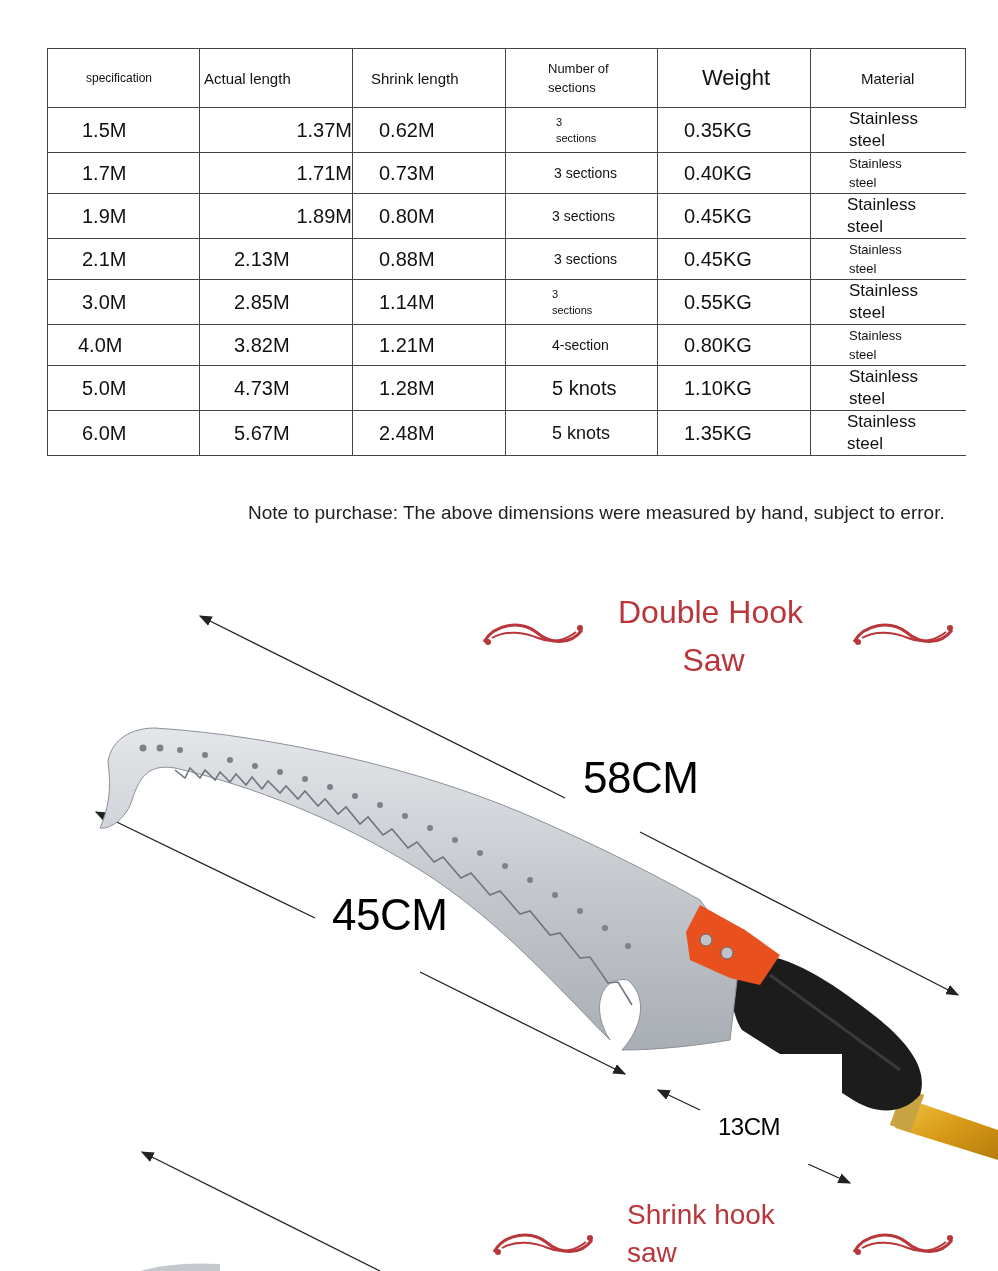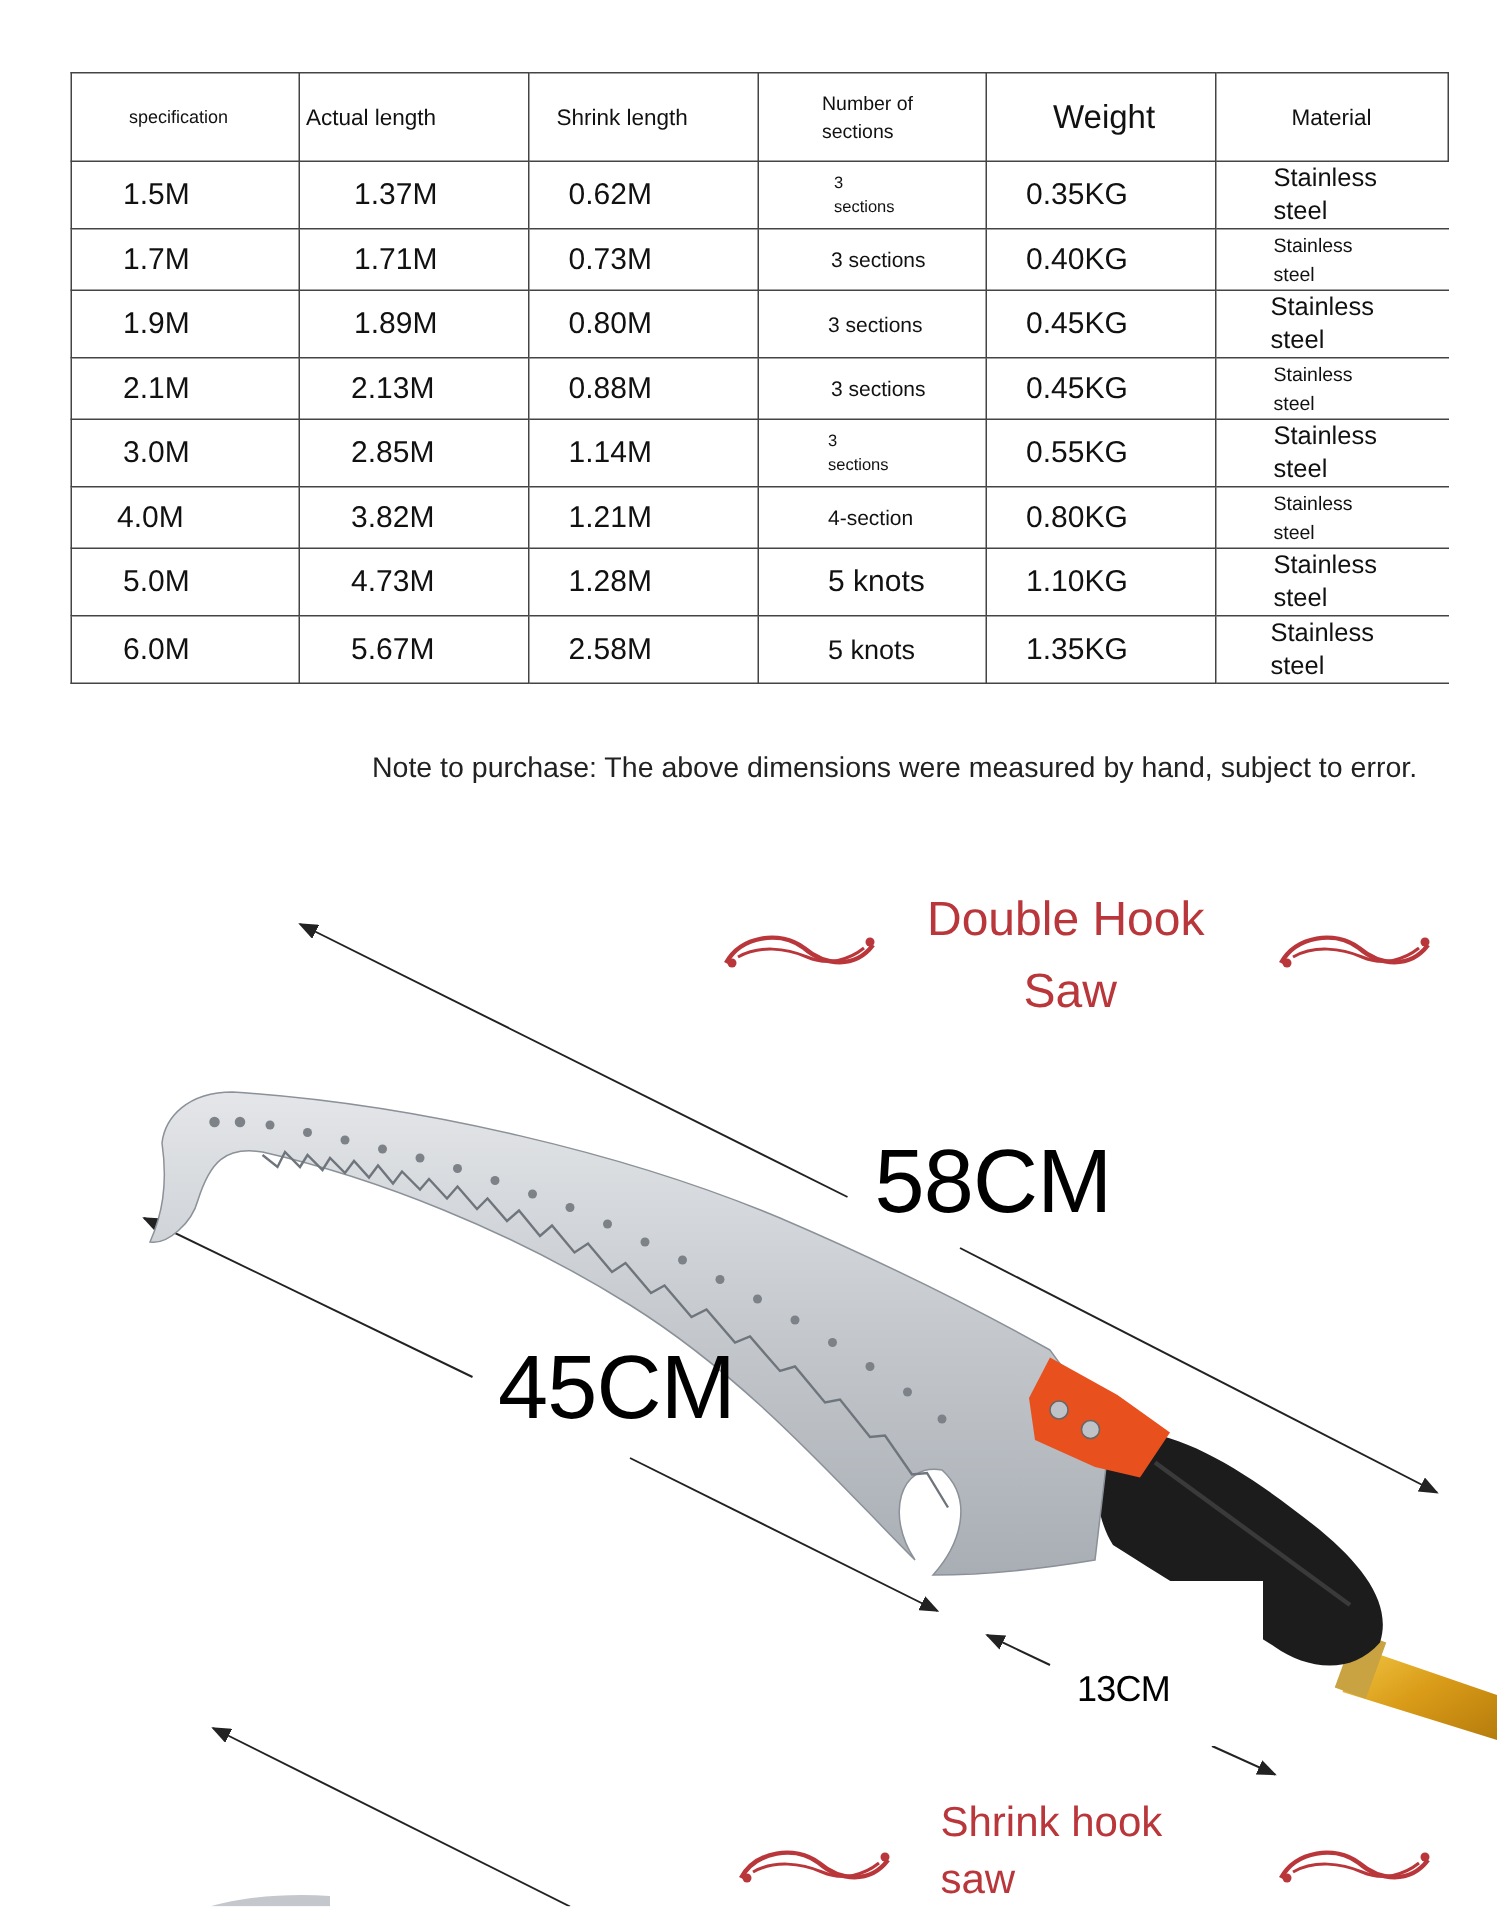--- a/index.html
+++ b/index.html
@@ -19,39 +19,39 @@
     font-weight: normal; text-align: left; vertical-align: middle;
     color: #111; white-space: normal; overflow: hidden;
   }
   .spec-table th { height: 58px; font-size: 15px; }
   .spec-table th.c-spec { font-size: 12px; padding-left: 38px; }
   .spec-table th.c-num { font-size: 13px; padding-left: 42px; line-height: 19px; }
   .spec-table th.c-weight { font-size: 22px; padding-left: 44px; }
   .spec-table th.c-mat { font-size: 15px; padding-left: 50px; }
   .spec-table td { height: 40px; font-size: 20px; }
   .spec-table td.c-spec { padding-left: 34px; }
-  .spec-table td.c-actual { padding-left: 36px; }
+  .spec-table td.c-actual { padding-left: 36px; text-align: right; }
   .spec-table td.c-num { font-size: 14px; padding-left: 48px; }
   .spec-table td.c-num.tiny { font-size: 11px; line-height: 16px; }
   .spec-table td.c-num.big { font-size: 20px; }
   .spec-table td.c-weight { padding-left: 26px; }
   .spec-table td.c-mat { font-size: 17px; padding-left: 38px; line-height: 22px; border-right-color: transparent; }
   .spec-table td.c-mat.tiny { font-size: 13px; line-height: 19px; }
   .spec-table th.c-mat { border-right-color: #444; }
   .note {
     position: absolute; left: 248px; top: 502px;
     font-size: 19px; color: #222;
   }
   .title-red {
     position: absolute; color: #b9363a; font-size: 32px; line-height: 48px;
   }
   .title-red.small { font-size: 28px; line-height: 38px; }
   .swirl { position: absolute; }
   .dim-label {
-    position: absolute; font-size: 60px; color: #000; letter-spacing: -0.5px;
+    position: absolute; font-size: 44px; color: #000; letter-spacing: -0.5px;
   }
   .dim-label.sm { font-size: 24px; margin-top: 28px; }
   .saw-art { position: absolute; left: 0; top: 560px; width: 998px; height: 711px; }
   .white-block { position: absolute; background: #fff; }
 </style>
 </head>
 <body>
 
 <table class="spec-table">
   <colgroup>
@@ -125,21 +125,21 @@
       <td class="c-spec">5.0M</td>
       <td style="padding-left:34px">4.73M</td>
       <td style="padding-left:26px">1.28M</td>
       <td class="c-num big" style="padding-left:46px">5 knots</td>
       <td class="c-weight">1.10KG</td>
       <td class="c-mat" style="padding-right:30px">Stainless steel</td>
     </tr>
     <tr>
       <td class="c-spec">6.0M</td>
       <td style="padding-left:34px">5.67M</td>
-      <td style="padding-left:26px">2.58M</td>
+      <td style="padding-left:26px">2.48M</td>
       <td class="c-num" style="padding-left:46px;font-size:18px">5 knots</td>
       <td class="c-weight">1.35KG</td>
       <td class="c-mat" style="padding-left:36px;padding-right:30px">Stainless steel</td>
     </tr>
   </tbody>
 </table>
 
 <div class="note">Note to purchase: The above dimensions were measured by hand, subject to error.</div>
 
 <svg class="saw-art" viewBox="0 560 998 711" width="998" height="711">

